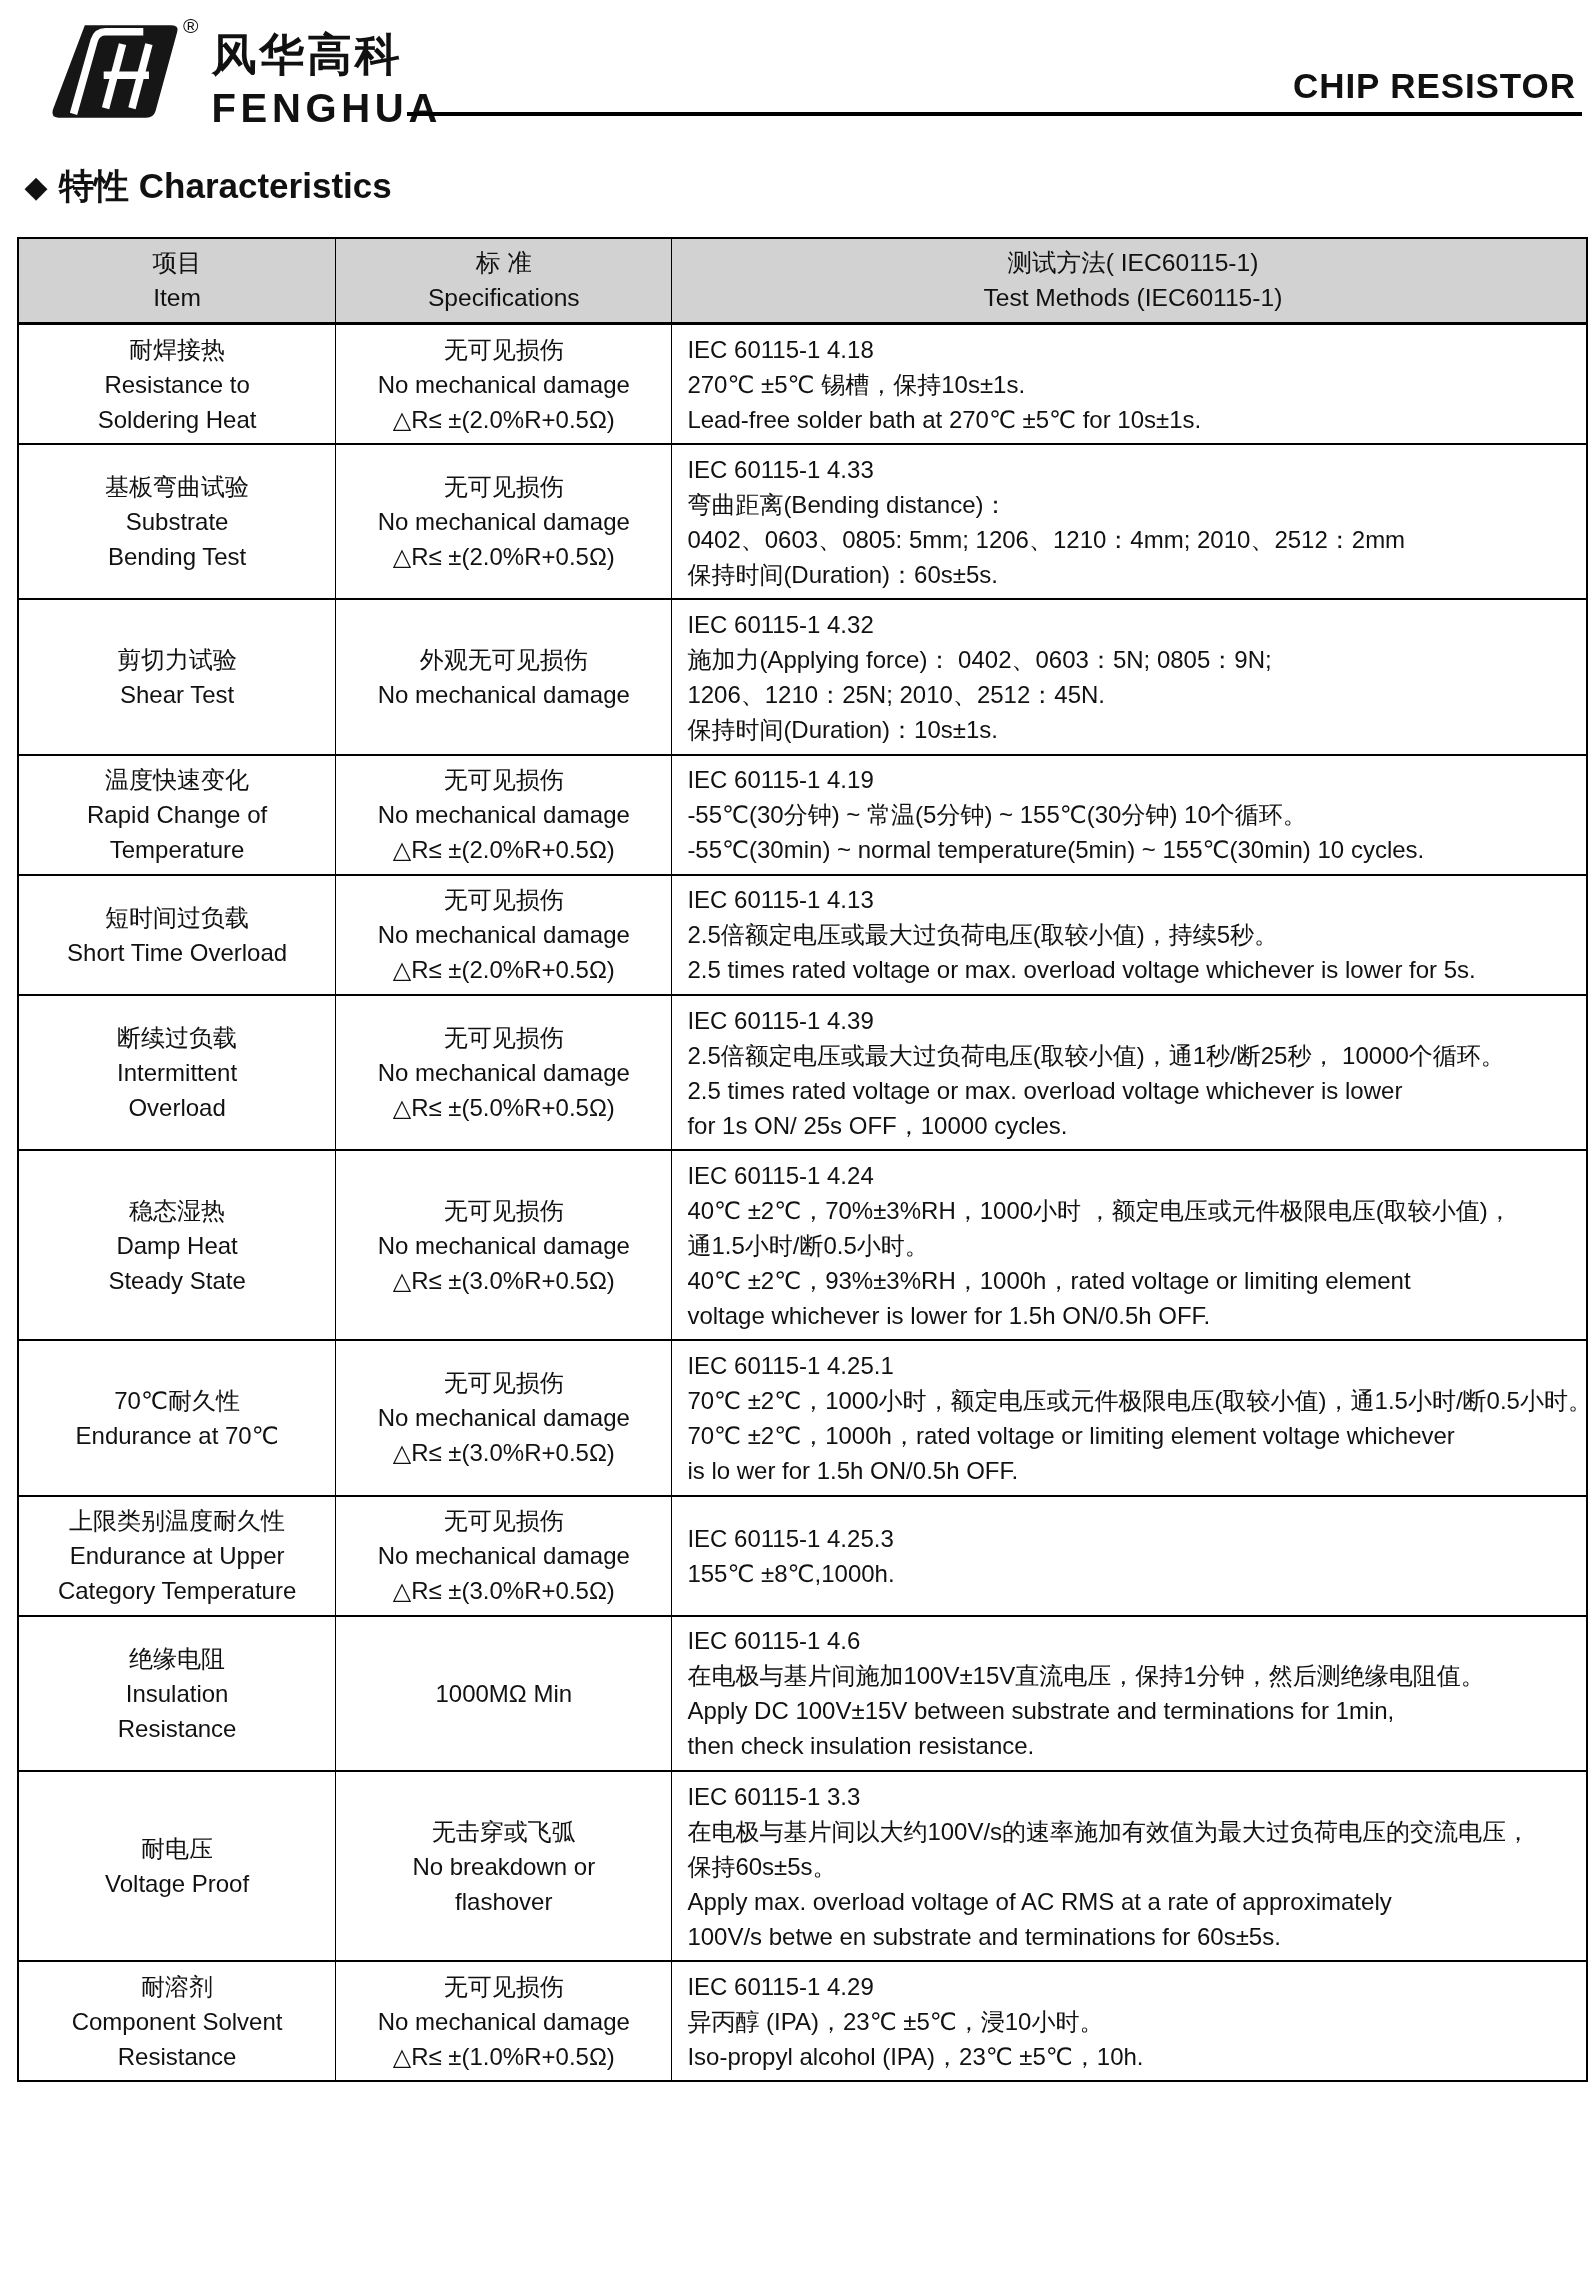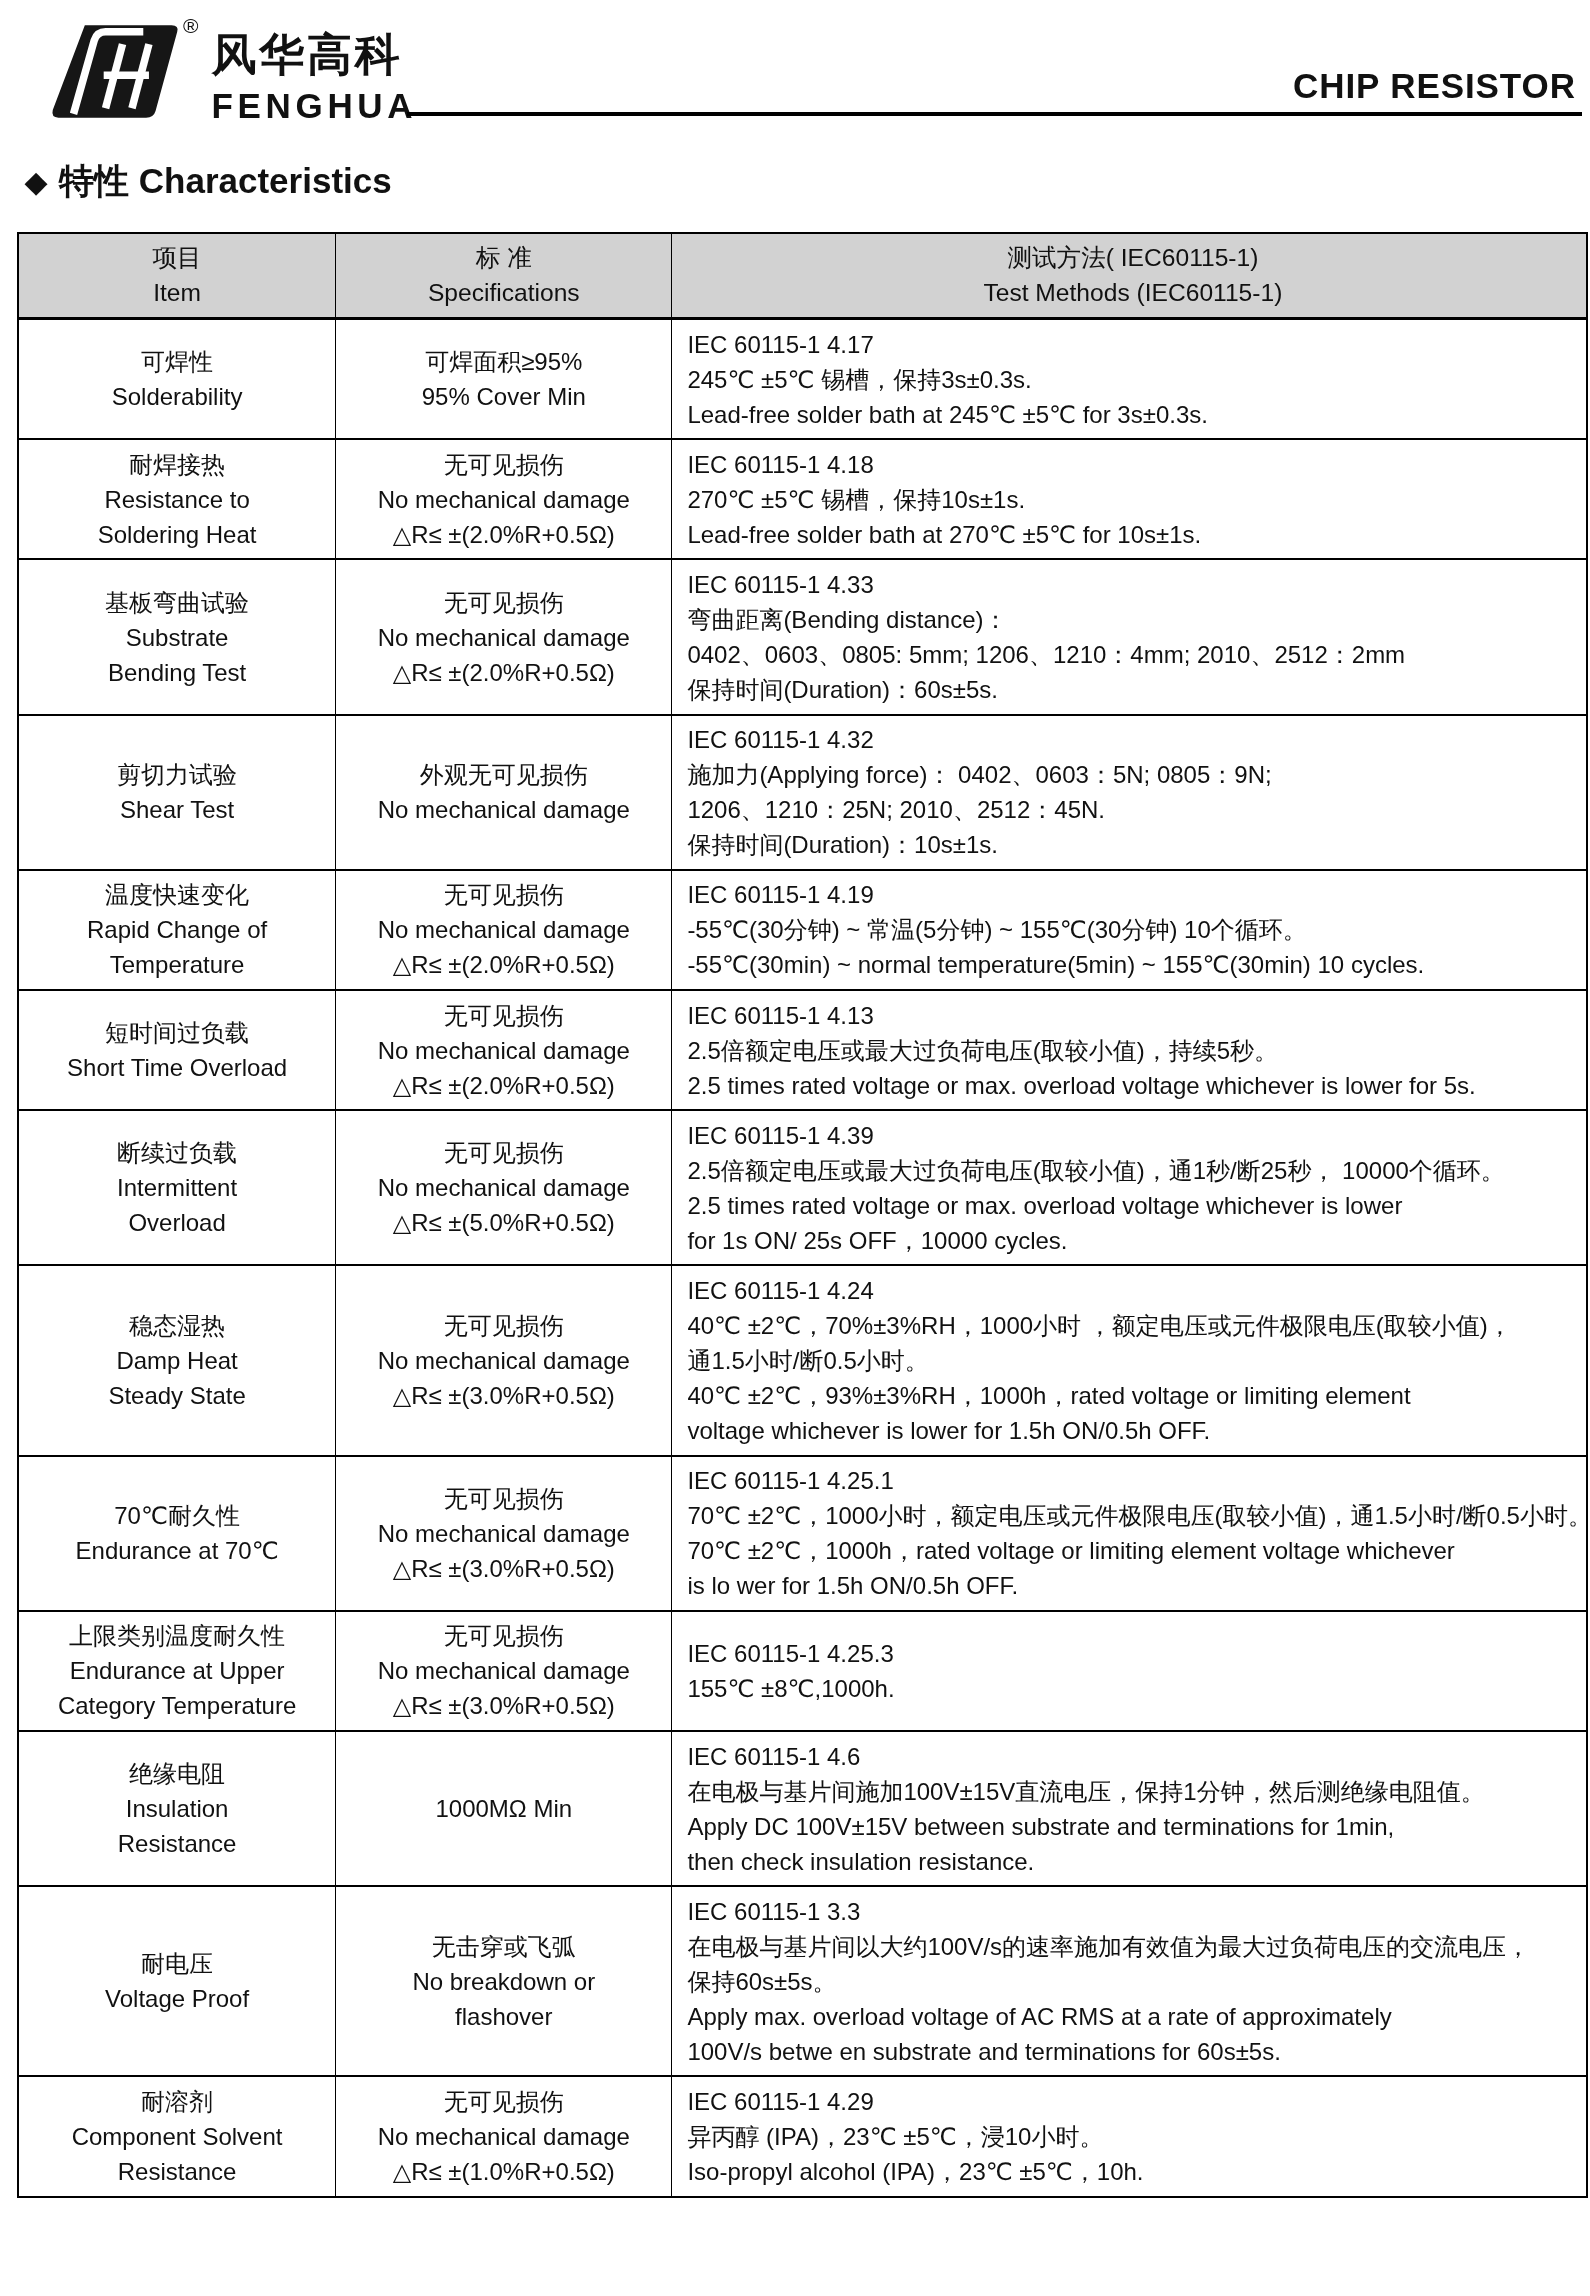--- a/index.html
+++ b/index.html
@@ -11,21 +11,21 @@
     overflow:hidden;
   }
   
   .top{display:flex;padding:9.5px 9.5px 0 0;}
   .logo{display:flex;margin-left:49px;width:358px;flex:0 0 auto;}
   .mark{position:relative;display:block;width:132px;height:95px;margin-top:13.2px;}
   .mark svg{display:block;width:132px;height:95px;}
   .reg{font-size:21px;line-height:21px;margin:5.7px 0 0 1.9px;color:#111;}
   .logo-text{margin:15px 0 0 13px;}
   .logo-cn{font-size:45px;font-weight:700;letter-spacing:2.8px;white-space:nowrap;}
-  .logo-en{font-size:35px;font-weight:600;letter-spacing:4.7px;margin-top:1.9px;}
+  .logo-en{font-size:40px;font-weight:600;letter-spacing:4.7px;margin-top:1.9px;}
   .rule{flex:1;height:95px;margin-top:7.6px;border-bottom:4.7px solid #000;
         display:flex;align-items:flex-end;justify-content:flex-end;font-weight:bold;}
   .product{font-size:35px;letter-spacing:0.9px;margin:0 5.7px 5.7px 0;white-space:nowrap;}
   
   .section{display:flex;align-items:center;margin:32px 0 26.5px 24.6px;font-size:35px;font-weight:700;}
   .diamond{font-size:30px;margin-right:11.4px;line-height:1;}
   
   table.char{border-collapse:collapse;margin-left:17px;width:1571px;table-layout:fixed;border:2.8px solid #000;}
   .char th,.char td{border:1.9px solid #000;border-top-width:2.8px;border-bottom-width:2.8px;vertical-align:middle;padding:6.6px 7.6px;}
   .char thead th{background:#d2d2d2;font-weight:400;border-bottom-width:3.8px;}
@@ -80,35 +80,20 @@
         </th>
         <th class="col-method" style="text-align:center;">
           <div class="line">测试方法( IEC60115-1)</div>
           <div class="line">Test Methods  (IEC60115-1)</div>
         </th>
       </tr>
     </thead>
     <tbody id="char-rows">
         <tr>
           <td class="col-item">
-            <div class="line">可焊性</div>
-            <div class="line">Solderability</div>
-          </td>
-          <td class="col-spec">
-            <div class="line">可焊面积≥95%</div>
-            <div class="line">95% Cover Min</div>
-          </td>
-          <td class="col-method">
-            <div class="line">IEC 60115-1 4.17</div>
-            <div class="line">245℃ ±5℃ 锡槽，保持3s±0.3s.</div>
-            <div class="line">Lead-free solder bath at 245℃ ±5℃ for 3s±0.3s.</div>
-          </td>
-        </tr>
-        <tr>
-          <td class="col-item">
             <div class="line">耐焊接热</div>
             <div class="line">Resistance to</div>
             <div class="line">Soldering Heat</div>
           </td>
           <td class="col-spec">
             <div class="line">无可见损伤</div>
             <div class="line">No mechanical damage</div>
             <div class="line">△R≤ ±(2.0%R+0.5Ω)</div>
           </td>
           <td class="col-method">

